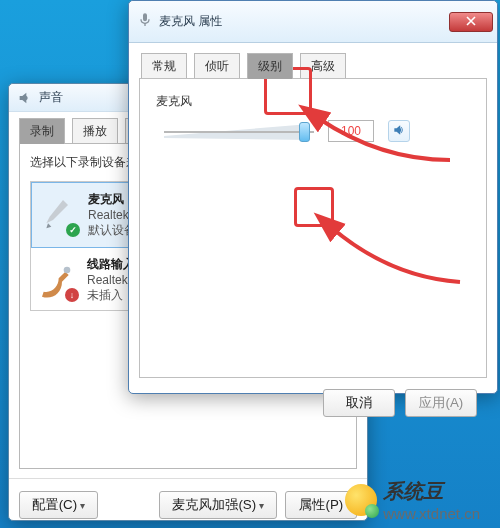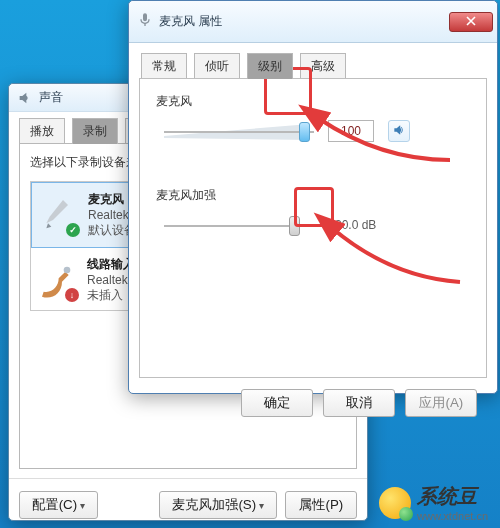--- a/index.html
+++ b/index.html
@@ -130,21 +130,21 @@
     position:absolute; left:0; top:4px; width:146px; height:16px;
   }
   .thumb{
     position:absolute; top:2px; width:11px; height:20px;
     background:linear-gradient(to bottom,#bfe7ff,#63bdf0);
     border:1px solid #5aa4d0; border-radius:3px;
   }
   .spin{
     width:46px; height:22px; border:1px solid #b5b5b5;
     display:flex; align-items:center; justify-content:center;
-    color:#7f1d1d; background:#fff;
+    color:#ef4444; background:#fff;
   }
   .db{ color:#5c5c5c; }
   .spk-btn{
     width:22px;height:22px;border:1px solid #b5d3ea;border-radius:3px;
     background:linear-gradient(#f7fbff,#e5f2fc);
     display:flex;align-items:center;justify-content:center;color:#3d7fb7;
   }
   .spk-btn svg{width:14px;height:14px}
   .hl{
     position:absolute; border:3px solid #e23b3b; border-radius:4px;
@@ -154,53 +154,53 @@
   .hl2{ left:294px; top:187px; width:40px; height:40px;}
   .arrow{ position:absolute; pointer-events:none;}
   .arrow svg{overflow:visible}
 
   .front-btns{
     display:flex; gap:10px; justify-content:flex-end; padding:10px 10px 0;
   }
 
   
   .wm{
-    position:absolute; right:12px; bottom:6px;
+    position:absolute; right:20px; bottom:6px;
     display:flex; align-items:center; gap:6px;
     color:#333; font-size:20px; font-weight:700;
     font-style:italic;
   }
   .wm .orb{
     width:32px;height:32px;border-radius:50%;
     background:radial-gradient(circle at 35% 35%, #ffe36b, #f3a70a);
     position:relative;
   }
   .wm .orb::after{
     content:""; position:absolute; right:-2px; bottom:-2px;
     width:14px;height:14px;border-radius:50%;
     background:radial-gradient(circle at 35% 35%, #8fe28f, #2da44e);
   }
-  .wm .sub{ font-size:11px; color:#6b6b6b; font-weight:400; font-style:normal; display:block;}
+  .wm .sub{ font-size:15px; color:#6b6b6b; font-weight:400; font-style:normal; display:block;}
 </style>
 </head>
 <body>
 
 <div class="win win-back">
   <div class="titlebar-back">
     <span class="speaker-ico">
       <svg viewBox="0 0 24 24">
           <path fill="currentColor" d="M4 9v6h4l6 5V4L8 9H4zm12 3a4 4 0 0 0-2-3.5v7A4 4 0 0 0 16 12z"></path>
         </svg>
     </span>
     <span class="win-title">声音</span>
   </div>
 
   <div class="tabs">
+    <div class="tab active">录制</div>
     <div class="tab">播放</div>
-    <div class="tab active">录制</div>
     <div class="tab">声音</div>
   </div>
 
   <div class="tabpanel">
     <div class="hint">选择以下录制设备来修改</div>
     <div class="dev-list">
       <div class="dev-item selected">
         <div class="dev-ico">
           <svg viewBox="0 0 48 48">
               <path fill="#c7cdd3" d="M30 6l6 6-18 18-8 4 4-8z"></path>
@@ -284,35 +284,24 @@
           <div class="spk-btn">
             <span>
               <svg viewBox="0 0 24 24">
                   <path fill="currentColor" d="M4 9v6h4l6 5V4L8 9H4zm12 3a4 4 0 0 0-2-3.5v7A4 4 0 0 0 16 12zm2.5 0a6.5 6.5 0 0 0-3.5-5.8v1.7a5 5 0 0 1 0 8.2v1.7A6.5 6.5 0 0 0 18.5 12z"></path>
                 </svg>
             </span>
           </div>
         </div>
       </div>
 
-      <div class="slider-group">
-        <div class="sg-label">麦克风加强</div>
-        <div class="sg-row">
-          <div class="track">
-            <div class="rail"></div>
-            <div class="thumb" style="left:125px;background:linear-gradient(#f0f0f0,#cfcfcf);border-color:#9b9b9b;"></div>
-          </div>
-          <div class="db">+30.0 dB</div>
-        </div>
-      </div>
 
     </div>
 
     <div class="front-btns">
-      <button class="btn">确定</button>
       <button class="btn">取消</button>
       <button class="btn disabled">应用(A)</button>
     </div>
   </div>
 </div>
 
 <div class="hl hl1"></div>
 <div class="hl hl2"></div>
 
 <div class="arrow" style="left:300px;top:110px;">

